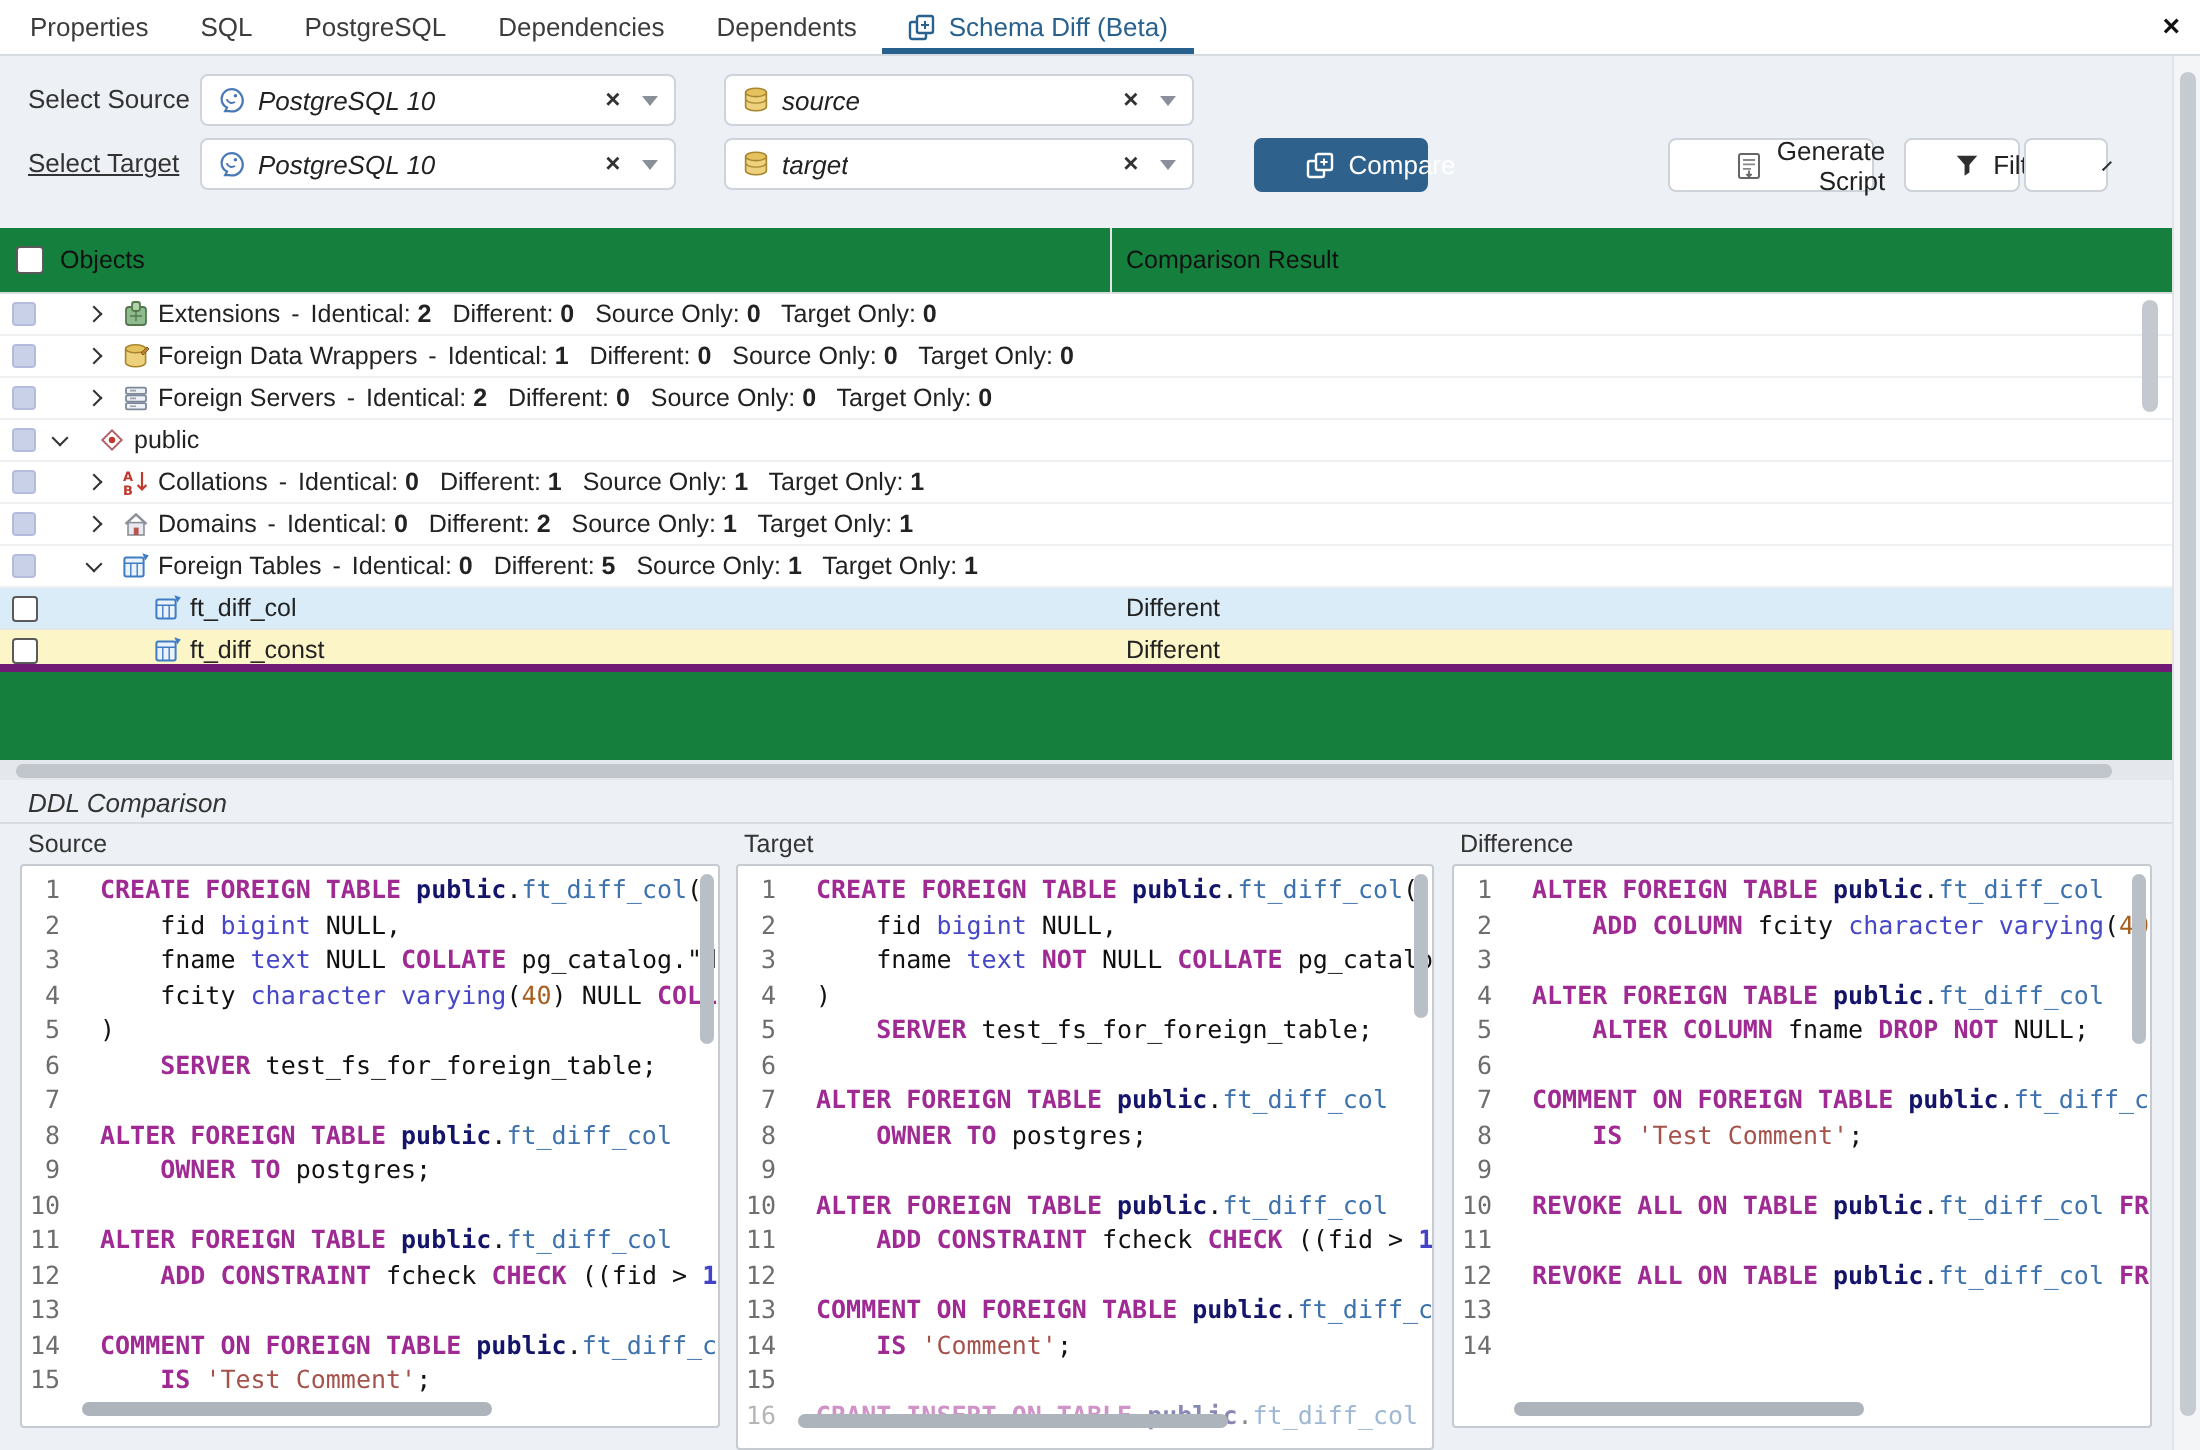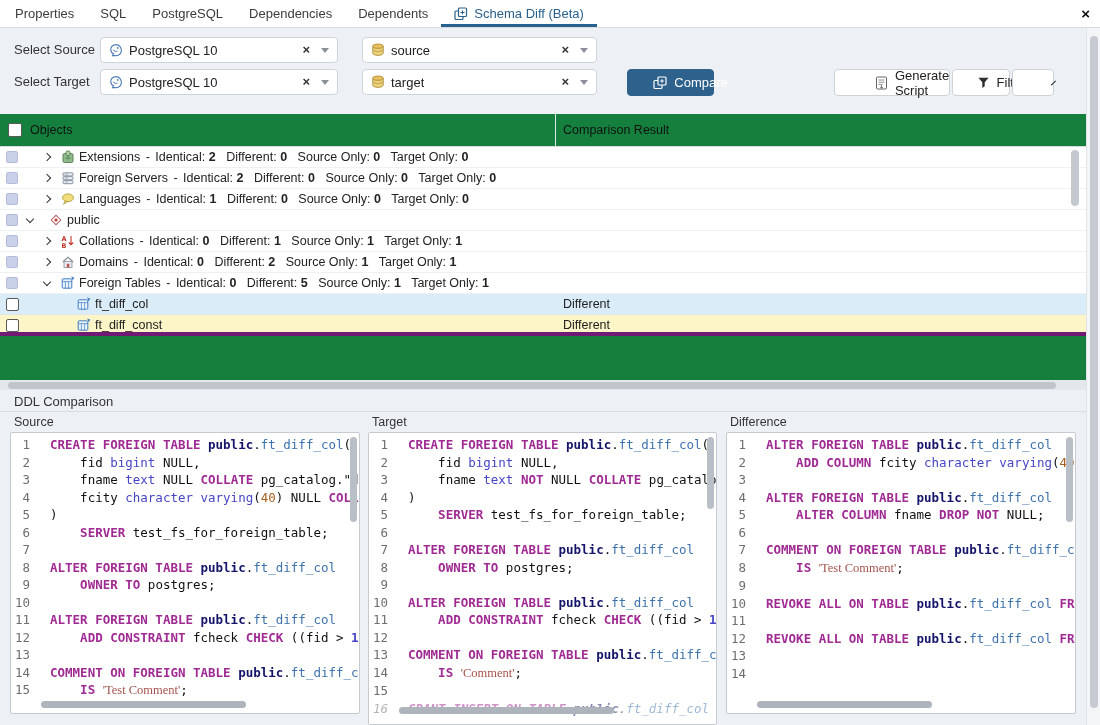--- a/index.html
+++ b/index.html
@@ -12,21 +12,21 @@
   .tab { display:flex; align-items:center; gap:6px; padding:0 13px; font-size:13px; color:#3c3c3c; cursor:default; }
   .tab.active { color:#29618e; box-shadow:inset 0 -3px 0 #29618e; }
   .tab .ticon-svg { display:inline-flex; }
   .close-btn { position:absolute; right:10px; top:5px; font-size:15px; font-weight:700; color:#111; line-height:18px; }
 
   
   .main { position:absolute; left:0; top:28px; width:1100px; height:697px; background:#edf0f4; }
 
   .flabel { position:absolute; font-size:13px; color:#333; line-height:26px; }
   .combo { position:absolute; height:26px; background:#fff; border:1px solid #cfd4da; border-radius:4px;
-           display:flex; align-items:center; padding:0 46px 0 8px; font-size:13px; color:#222; }
+           display:flex; align-items:center; padding:0 46px 0 8px; font-size:13px; color:#222;font-style:italic; }
   .combo .cicon { display:inline-flex; margin-right:6px; }
   .combo .cval { white-space:nowrap; overflow:hidden; }
   .combo .cclear { position:absolute; right:27px; top:5px; font-size:13px; font-weight:700; color:#333; line-height:14px; }
   .combo .ccaret { position:absolute; right:8px; top:10px; width:0; height:0;
                    border-left:4px solid transparent; border-right:4px solid transparent; border-top:5px solid #8a9099; }
 
   .btn { position:absolute; height:27px; border-radius:4px; display:flex; align-items:center; justify-content:center;
          gap:7px; font-size:13px;padding-left:40px; }
   .btn-primary { background:#2e618c; border:1px solid #2e618c; color:#fff; }
   .btn-light { background:#fff; border:1px solid #ced3d9; color:#222; }
@@ -57,38 +57,38 @@
   .tresult { position:absolute; left:563px; top:3px; font-size:12.5px; color:#222; }
 
   
   .grid-vscroll { position:absolute; left:1071px; top:148px; width:9px; height:230px; }
   .grid-vscroll .thumb { position:absolute; left:0; top:2px; width:8px; height:56px; background:#c3c9cf; border-radius:4px; }
   
   .grid-hscroll { position:absolute; left:0; top:380px; width:1086px; height:10px; background:#e4e8ec; }
   .grid-hscroll .thumb { position:absolute; left:8px; top:1.5px; width:1048px; height:7px; background:#c0c6cc; border-radius:4px; }
 
   
-  .ddl-title { position:absolute; left:14px; top:394px; font-size:13px; color:#333; }
+  .ddl-title { position:absolute; left:14px; top:394px; font-size:13px; color:#333;font-style:italic; }
   .ddl-divider { position:absolute; left:0; top:411px; width:1086px; height:1px; background:#d9dde2; }
   .panel-label { position:absolute; top:415px; font-size:12.5px; color:#333; }
 
   .cmpanel { position:absolute; top:432px; background:#fff; border:1px solid #c6cbd2; border-radius:2px; overflow:hidden;
              font-family:"DejaVu Sans Mono", monospace; font-size:12.5px; }
   .cm-line { display:flex; white-space:pre; line-height:17.5px; }
   .cm-line:first-child { margin-top:3px; }
-  .cm-line.dim { opacity:.5;font-style:italic; }
+  .cm-line.dim { opacity:.5; }
   .gut { flex:none; width:27px; text-align:right; padding-right:8px; color:#6e6e6e; }
   .code { flex:none;margin-left:12px; }
   .tk-k   { color:#a02a93; font-weight:700; }
   .tk-pub { color:#14146b; font-weight:700; }
   .tk-obj { color:#3d72ad; }
   .tk-typ { color:#4646c8;text-align:right; }
   .tk-num { color:#a85e1e; }
   .tk-numb{ color:#4343c8; font-weight:700; }
-  .tk-str { color:#a5524b;font-family:Liberation Serif, serif; }
+  .tk-str { color:#a5524b; }
   .tk-p   { color:#111; }
 
   .pvscroll { position:absolute; right:2px; top:4px; width:7px; background:#b9bfc6; border-radius:4px; }
   .phscroll { position:absolute; left:30px; height:7px; background:#aeb4bb; border-radius:4px; }
 
   
   .page-vscroll { position:absolute; left:1086px; top:28px; width:14px; height:697px; background:#f3f5f7; border-left:1px solid #e0e3e7; }
   .page-vscroll .thumb { position:absolute; left:3px; top:8px; width:8px; height:672px; background:#c6cbd1; border-radius:4px; }
 
   svg { display:block; }
@@ -148,21 +148,21 @@
           <path d="M1.8 3.2v7c0 1.2 2.3 2.2 5.2 2.2s5.2-1 5.2-2.2v-7" fill="#edd17c" stroke="#a8862e" stroke-width=".8"></path>
           <ellipse cx="7" cy="3.2" rx="5.2" ry="2.1" fill="#e6c25f" stroke="#a8862e" stroke-width=".8"></ellipse>
           <path d="M1.8 6.4c0 1.2 2.3 2.2 5.2 2.2s5.2-1 5.2-2.2" fill="none" stroke="#a8862e" stroke-width=".6"></path>
         </svg>
     </span>
     <span class="cval">source</span>
     <span class="cclear">×</span>
     <span class="ccaret"></span>
   </div>
 
-  <div class="flabel" style="left:14px; top:69px;">Select Target</div>
+  <div class="flabel" style="left:14px; top:69px;text-decoration:underline;">Select Target</div>
   <div class="combo" style="left:100px; top:69px; width:238px;">
     <span class="cicon">
       <svg width="14" height="14" viewBox="0 0 14 14">
           <path d="M7 1.6c-3 0-5.2 2.1-5.2 4.8 0 2.1 1.2 3.7 2.7 4.4l-.9 1.8h2.3c.4.1.8.1 1.1.1 3 0 5.4-2.3 5.4-5.3S10 1.6 7 1.6z" fill="none" stroke="#4a7ab5" stroke-width="1.1"></path>
           <circle cx="8.7" cy="4.9" r=".9" fill="#4a7ab5"></circle>
           <path d="M4.3 6.6c.8 1.9 2.7 2.3 4.2 1.4" fill="none" stroke="#4a7ab5" stroke-width="1"></path>
         </svg>
     </span>
     <span class="cval">PostgreSQL 10</span>
     <span class="cclear">×</span>
@@ -184,21 +184,21 @@
   <div class="btn btn-primary" style="left:627px; top:69px; width:87px;">
     <span>
       <svg width="14" height="14" viewBox="0 0 14 14">
           <rect x="1" y="4.5" width="8" height="8" rx="1" fill="none" stroke="#fff" stroke-width="1.2"></rect>
           <rect x="5" y="1" width="8" height="8" rx="1" fill="#2e618c" stroke="#fff" stroke-width="1.2"></rect>
           <path d="M9 3.2v3.6M7.2 5h3.6" stroke="#fff" stroke-width="1"></path>
         </svg>
     </span>
     <span>Compare</span>
   </div>
-  <div class="btn btn-light" style="left:834px; top:69px; width:116px;">
+  <div class="btn btn-light" style="left:834px; top:69px; width:103px;text-align:right;">
     <span>
       <svg width="13" height="14" viewBox="0 0 13 14">
           <rect x="1.5" y="1" width="10" height="12" rx="1" fill="#fff" stroke="#666" stroke-width="1"></rect>
           <path d="M3.5 4h6M3.5 6.2h6M3.5 8.4h4" stroke="#888" stroke-width=".9"></path>
           <path d="M6.5 9.2v3M5.2 11l1.3 1.3L7.8 11" fill="none" stroke="#666" stroke-width=".9"></path>
         </svg>
     </span>
     <span>Generate Script</span>
   </div>
   <div class="btn btn-light" style="left:952px; top:69px; width:58px;">
@@ -231,38 +231,39 @@
               <path d="M4 8h6M7 5.5v5" stroke="#55784f" stroke-width=".7"></path>
             </svg>
           </span>
           <span class="tname" style="left: 79px;">Extensions <span class="dash">-</span> Identical: <b>2</b> Different: <b>0</b> Source Only: <b>0</b> Target Only: <b>0</b></span>
         </div>
         <div class="trow">
           <span class="cb cb-tree"></span>
           <span class="chev right" style="left: 44px;"></span>
           <span class="ticon" style="left: 61px;">
             <svg width="14" height="14" viewBox="0 0 14 14">
+              <path d="M1.8 3.4v6.8c0 1.2 2.2 2.2 5 2.2s5-1 5-2.2V3.4" fill="#edd17c" stroke="#a8862e" stroke-width=".8"></path>
+              <ellipse cx="6.8" cy="3.4" rx="5" ry="2" fill="#e6c25f" stroke="#a8862e" stroke-width=".8"></ellipse>
+              <path d="M9.5 5.5l3-3 1 1-3 3z" fill="#c07f3a" stroke="#8a5a22" stroke-width=".5"></path>
+            </svg>
+          </span>
+          <span class="tname" style="left: 79px;">Foreign Data Wrappers <span class="dash">-</span> Identical: <b>1</b> Different: <b>0</b> Source Only: <b>0</b> Target Only: <b>0</b></span>
+        </div>
+        <div class="trow">
+          <span class="cb cb-tree"></span>
+          <span class="chev right" style="left: 44px;"></span>
+          <span class="ticon" style="left: 61px;">
+            <svg width="14" height="14" viewBox="0 0 14 14">
               <rect x="2" y="1.8" width="10" height="3.1" rx=".8" fill="#eef1f5" stroke="#7c8798" stroke-width=".9"></rect>
               <rect x="2" y="5.7" width="10" height="3.1" rx=".8" fill="#eef1f5" stroke="#7c8798" stroke-width=".9"></rect>
               <rect x="2" y="9.6" width="10" height="3.1" rx=".8" fill="#eef1f5" stroke="#7c8798" stroke-width=".9"></rect>
               <path d="M4 3.3h3M4 7.2h3M4 11.1h3" stroke="#9aa3b0" stroke-width=".8"></path>
             </svg>
           </span>
           <span class="tname" style="left: 79px;">Foreign Servers <span class="dash">-</span> Identical: <b>2</b> Different: <b>0</b> Source Only: <b>0</b> Target Only: <b>0</b></span>
-        </div>
-        <div class="trow">
-          <span class="cb cb-tree"></span>
-          <span class="chev right" style="left: 44px;"></span>
-          <span class="ticon" style="left: 61px;">
-            <svg width="14" height="14" viewBox="0 0 14 14">
-              <ellipse cx="7" cy="5.8" rx="5.5" ry="3.9" fill="#f1dd7a" stroke="#b3a040" stroke-width=".9"></ellipse>
-              <path d="M4.2 9l-1.7 3.2L6.5 9.6z" fill="#f1dd7a" stroke="#b3a040" stroke-width=".9"></path>
-            </svg>
-          </span>
-          <span class="tname" style="left: 79px;">Languages <span class="dash">-</span> Identical: <b>1</b> Different: <b>0</b> Source Only: <b>0</b> Target Only: <b>0</b></span>
         </div>
         <div class="trow">
           <span class="cb cb-tree"></span>
           <span class="chev down" style="left: 27px;"></span>
           <span class="ticon" style="left: 49px;">
             <svg width="14" height="14" viewBox="0 0 14 14">
               <rect x="3.6" y="3.6" width="6.8" height="6.8" fill="#fff" stroke="#b0636a" stroke-width="1" transform="rotate(45 7 7)"></rect>
               <circle cx="7" cy="7" r="1.6" fill="#c0392b"></circle>
             </svg>
           </span>

